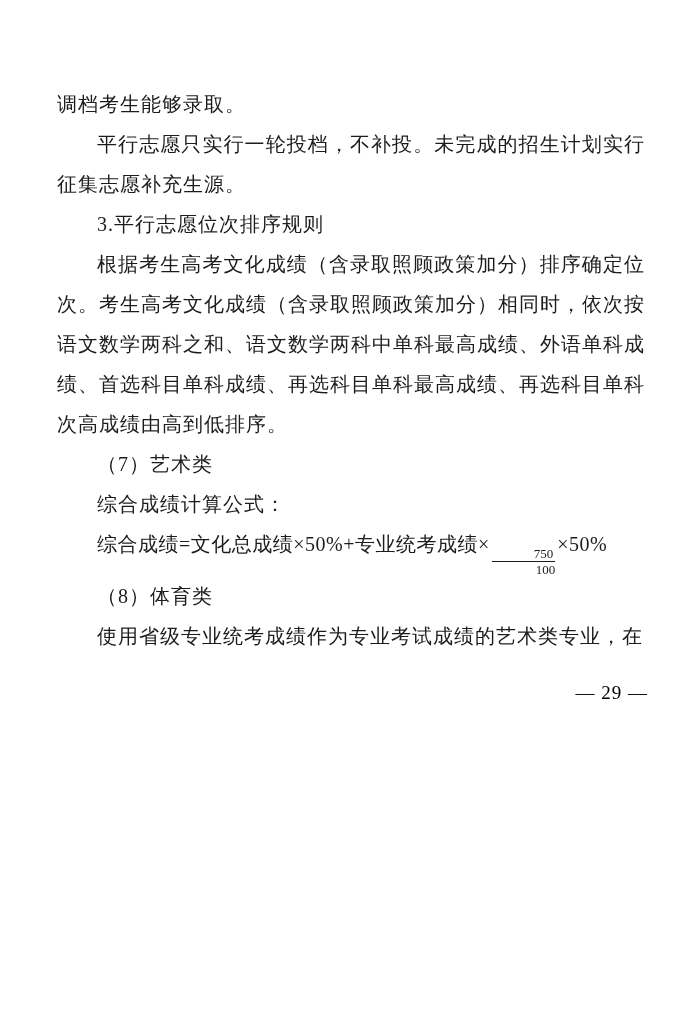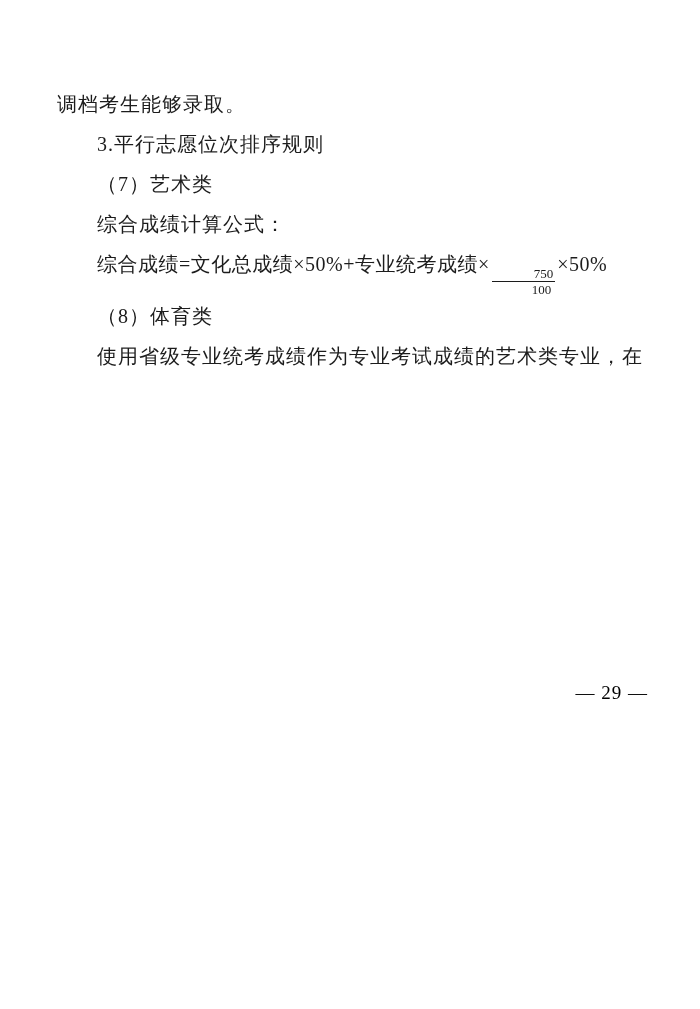--- a/index.html
+++ b/index.html
@@ -37,21 +37,21 @@
   }
   .indent {
     text-indent: 2em;
   }
   .formula-line {
     letter-spacing: 0.5px;
   }
   .fraction {
     display: inline-flex;
     flex-direction: column;
-    text-align: left;
+    text-align: right;
     vertical-align: -0.5em;
     font-size: 13px;
     line-height: 13px;
     letter-spacing: 0;
     margin: 0 2px;
   }
   .fraction .num {
     border-bottom: 1.5px solid #1c1c1c;
     padding: 0 2px 1px 2px;
   }
@@ -66,21 +66,23 @@
     letter-spacing: 1px;
     color: #000000;
   }
 </style>
 </head>
 <body>
 
 <div class="page">
   <div class="content">
     <p class="para">调档考生能够录取。</p>
+    <p class="para indent">平行志愿只实行一轮投档，不补投。未完成的招生计划实行征集志愿补充生源。</p>
     <p class="para indent">3.平行志愿位次排序规则</p>
+    <p class="para indent">根据考生高考文化成绩（含录取照顾政策加分）排序确定位次。考生高考文化成绩（含录取照顾政策加分）相同时，依次按语文数学两科之和、语文数学两科中单科最高成绩、外语单科成绩、首选科目单科成绩、再选科目单科最高成绩、再选科目单科次高成绩由高到低排序。</p>
     <p class="para indent">（7）艺术类</p>
     <p class="para indent">综合成绩计算公式：</p>
     <p class="para indent formula-line"><span>综合成绩=文化总成绩×50%+专业统考成绩×</span><span class="fraction">
           <span class="num">750</span>
           <span class="den">100</span>
         </span><span>×50%</span></p>
     <p class="para indent">（8）体育类</p>
     <p class="para indent">使用省级专业统考成绩作为专业考试成绩的艺术类专业，在</p>
   </div>
   <div class="footer">

